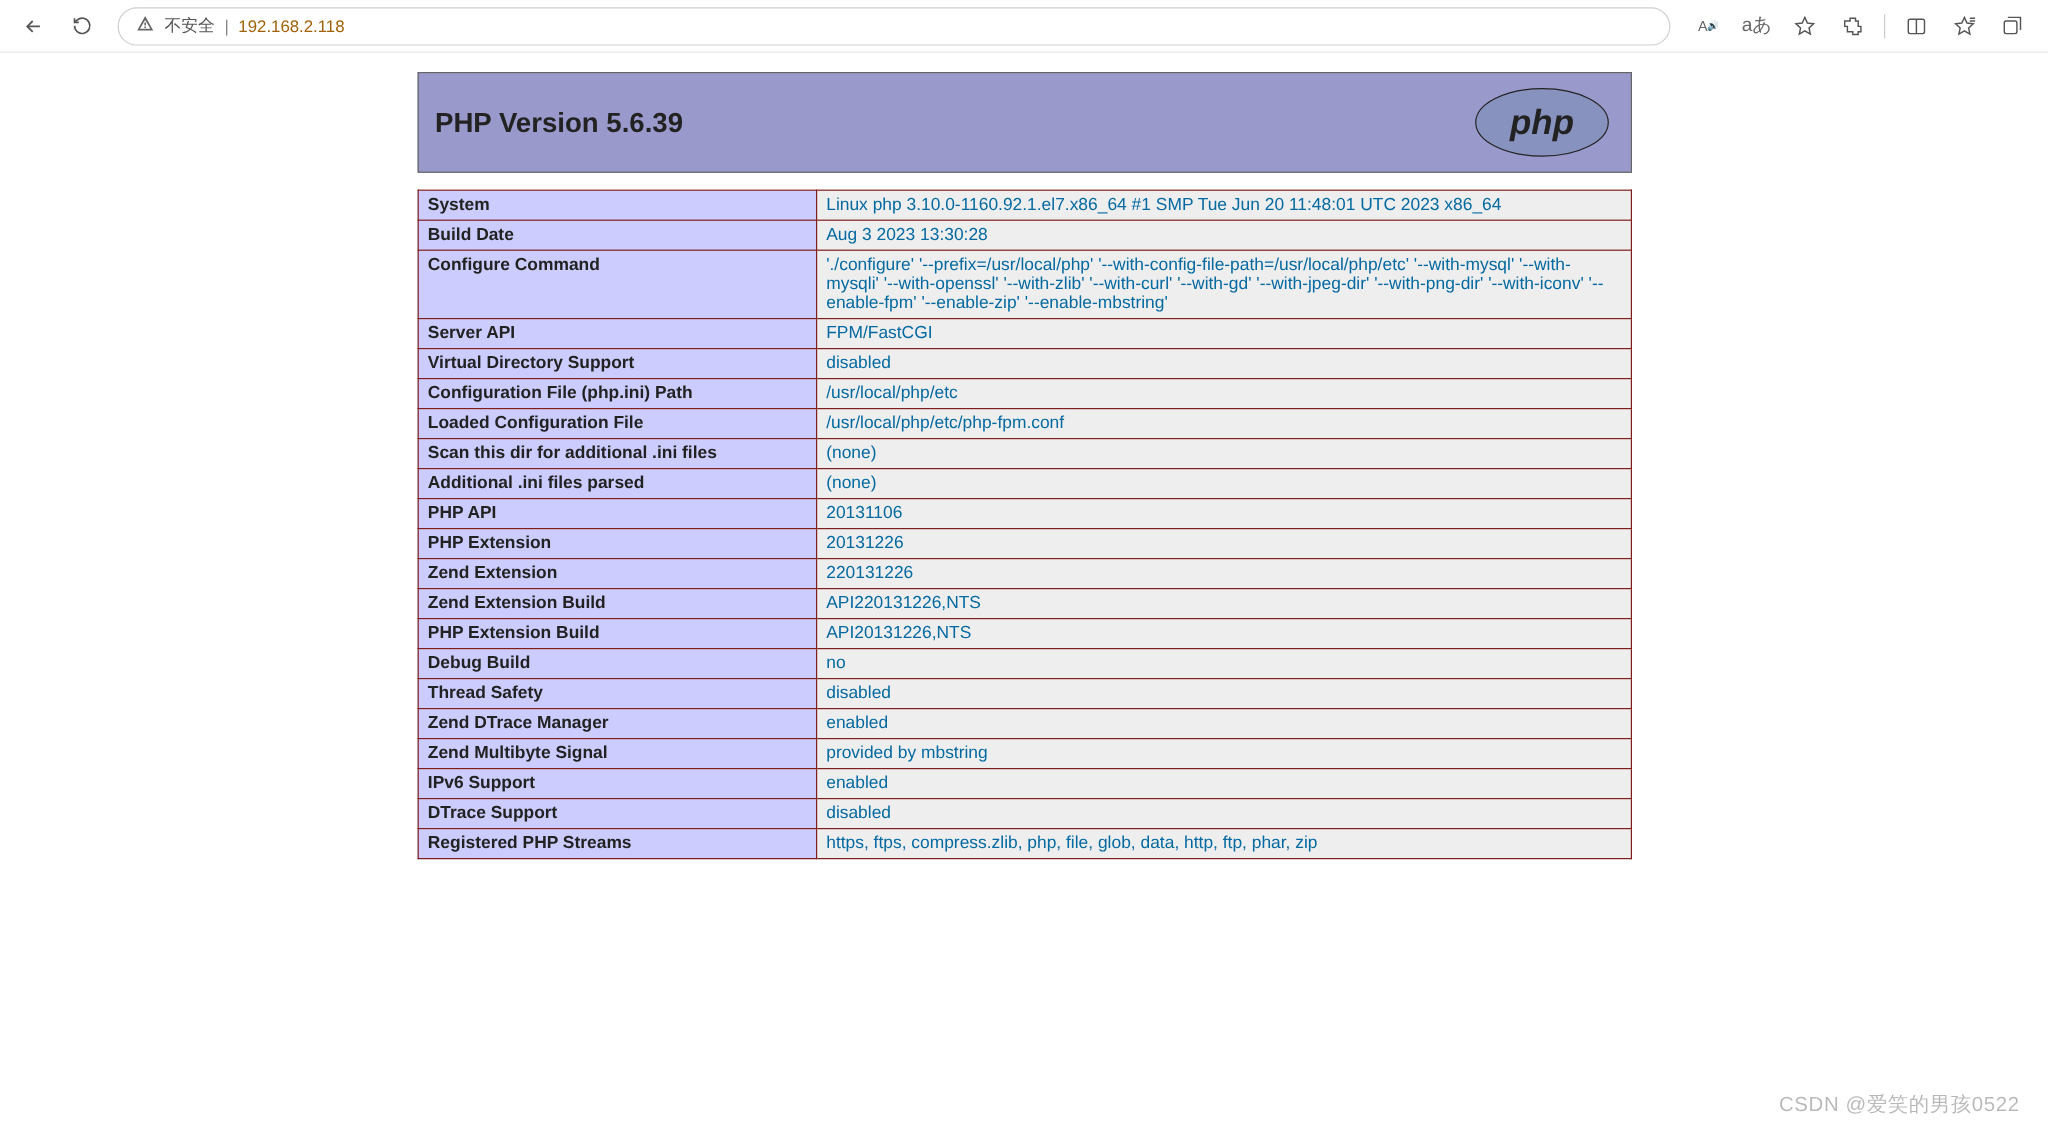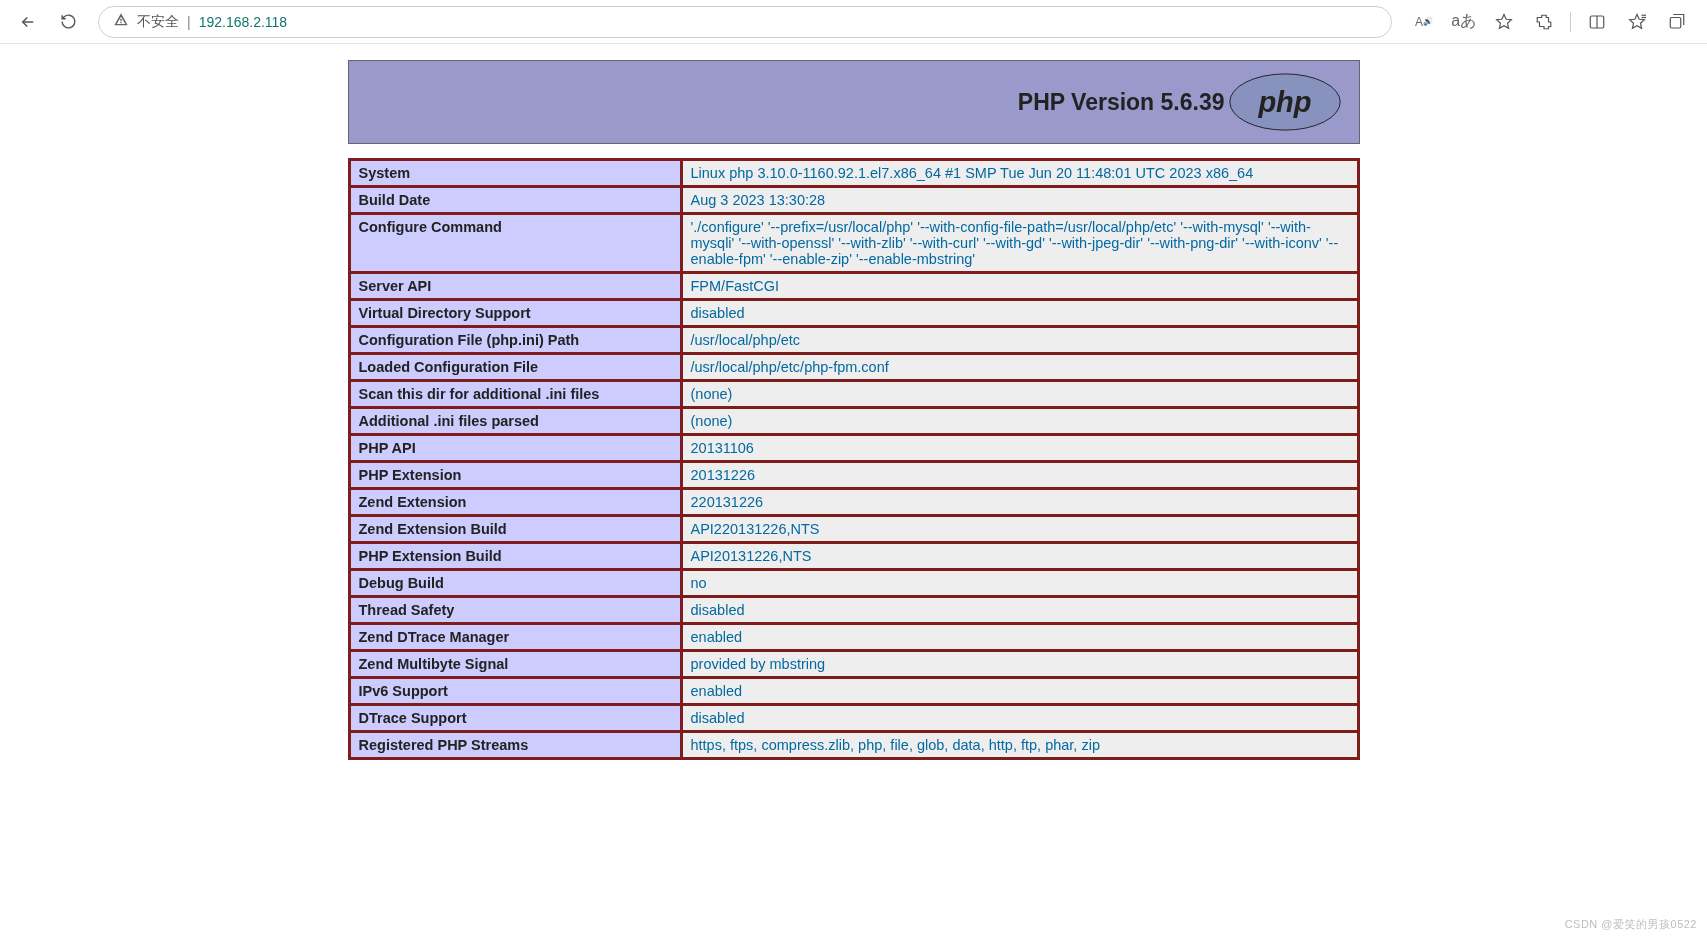--- a/index.html
+++ b/index.html
@@ -29,82 +29,82 @@
   border-radius: 16px;
   padding: 0 14px;
   gap: 8px;
   font-size: 14px;
   color: #333;
   margin: 0 6px;
 }
 .insecure-icon { color: #666; }
 .insecure-text { color: #555; white-space: nowrap; }
 .url-sep { color: #888; }
-.url-text { color: #0f766e; flex: 1; }
+.url-text { color: #a16207; flex: 1; }
 .right-icons { display: flex; align-items: center; gap: 4px; }
 .right-icons .nav-btn { width: 36px; }
 
 
 .viewport {
   height: calc(936px - 44px);
   overflow-y: auto;
   background: #fff;
 }
 .content-wrap {
   width: 1012px;
   margin: 16px auto 0 auto;
 }
 .header-box {
   background: #9999cc;
   border: 1px solid #666;
   padding: 10px 14px;
   display: flex;
   align-items: center;
-  justify-content: flex-end;
+  justify-content: space-between;
   height: 84px;
 }
 .header-title {
   font-size: 23px;
   font-weight: 700;
   color: #222;
 }
 .php-logo {
   width: 120px; height: 64px;
   display: flex; align-items: center; justify-content: center;
 }
 .php-logo svg { width: 118px; height: 62px; }
 
 .info-table {
   width: 100%;
   border-collapse: collapse;
   margin-top: 14px;
   font-size: 14.5px;
 }
 .info-table td, .info-table th {
-  border: 3px solid #7f1d1d;
+  border: 1px solid #7f1d1d;
   padding: 4px 8px;
   text-align: left;
   vertical-align: top;
 }
 .info-table .e {
   background: #ccccff;
   font-weight: 700;
   width: 332px;
   color: #222;
 }
 .info-table .v {
   background: #eeeeee;
   color: #0369a1;
 }
 
 .watermark {
   position: fixed;
-  right: 10px;
+  right: 24px;
   bottom: 4px;
-  font-size: 11px;
+  font-size: 17px;
   color: rgba(0,0,0,0.28);
   letter-spacing: 0.5px;
   pointer-events: none;
 }
 </style>
 </head>
 <body>
 
 <div class="browser-bar">
   <div class="nav-btn">

